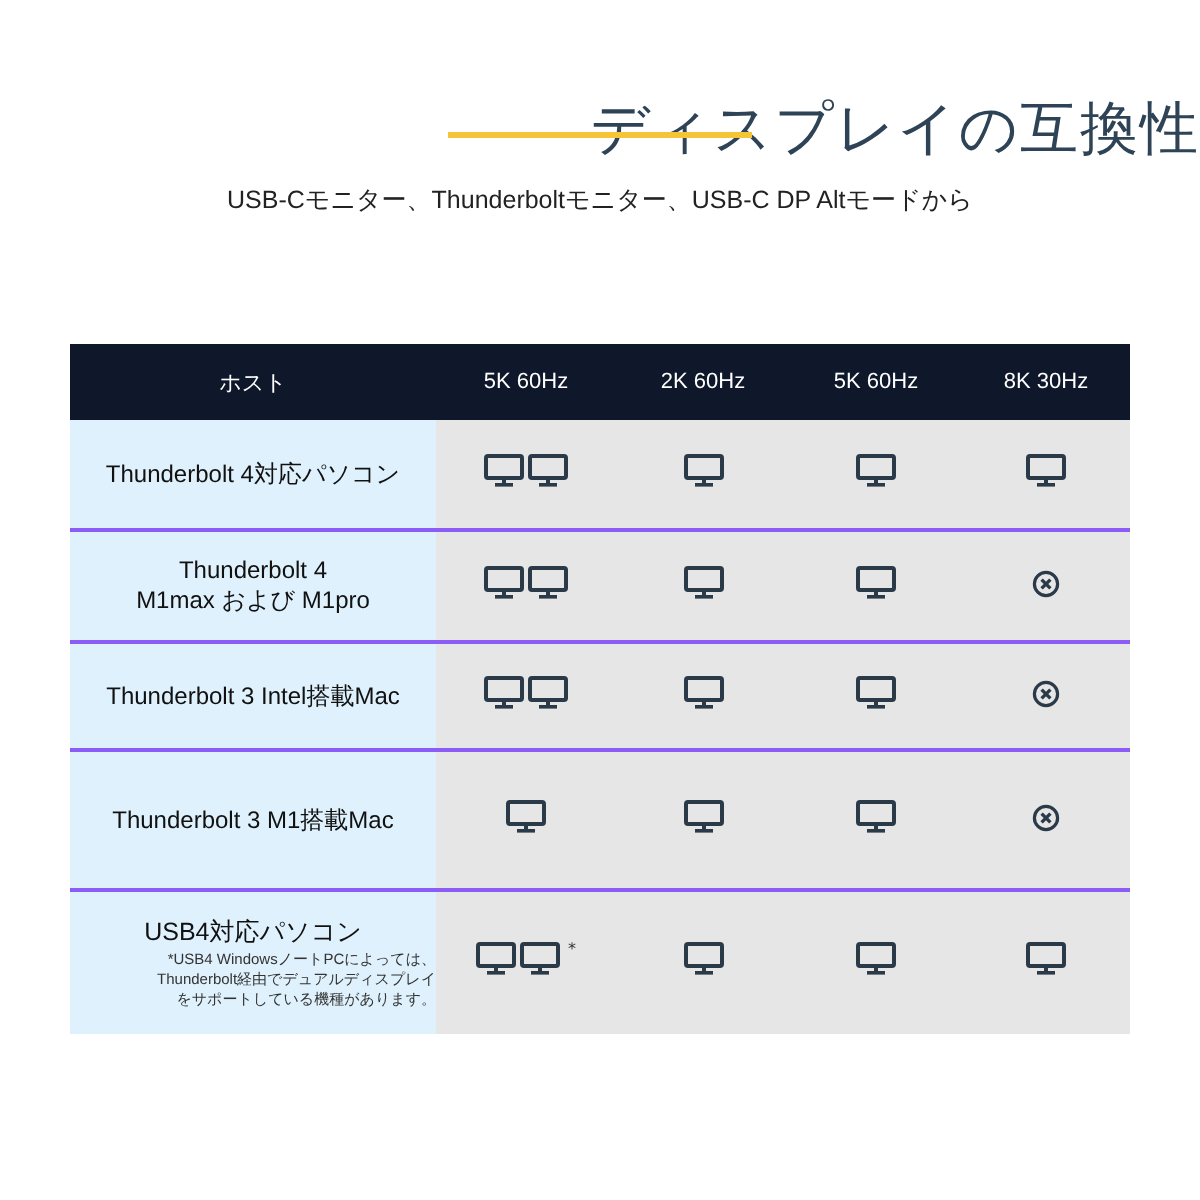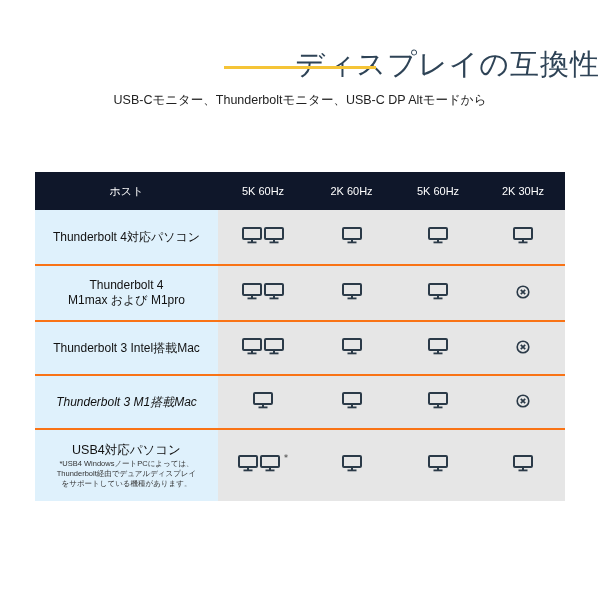--- a/index.html
+++ b/index.html
@@ -7,25 +7,25 @@
          font-family: "DejaVu Sans", "Liberation Sans", sans-serif; color: #222; }
   .title { position: absolute; top: 26px; left: 0; width: 600px; text-align: right;
            font-size: 29px; color: #2e4356; letter-spacing: 1px; font-weight: normal; }
   .underline { position: absolute; top: 66px; left: 224px; width: 152px; height: 3px; background: #f5c437; }
   .desc { position: absolute; top: 91px; left: 0; width: 600px; text-align: center;
           font-size: 12.5px; line-height: 19px; color: #222; font-family: "Liberation Sans", sans-serif; }
   .desc div { white-space: nowrap; }
   table.compat { position: absolute; top: 172px; left: 35px; width: 530px; border-collapse: collapse; table-layout: fixed; }
   table.compat th { background: #0f172a; color: #ffffff; font-weight: normal; font-size: 11px;
                     height: 38px; padding: 0; font-family: "Liberation Sans", sans-serif; }
-  table.compat td { padding: 0; text-align: center; vertical-align: middle; border-bottom: 2px solid #f97316; }
+  table.compat td { padding: 0; text-align: center; vertical-align: middle; border-bottom: 2px solid #8b5cf6; }
   table.compat tr:last-child td { border-bottom: none; }
   td.host { background: #dff1fc; font-size: 12px; color: #111; line-height: 15px; font-family: "Liberation Sans", sans-serif; }
   td.val { background: #e6e6e6; }
-  .note { font-size: 7.5px; line-height: 10px; color: #333; margin-top: 1px; }
+  .note { font-size: 7.5px; line-height: 10px; color: #333; margin-top: 1px; text-align: right; }
   .host-main { font-size: 12.5px; }
   .icons { display: inline-flex; align-items: flex-start; gap: 2px; }
   .mon svg, .nos svg { display: block; }
   .ast { font-size: 8px; color: #333; margin-left: 2px; line-height: 8px; }
 </style>
 </head>
 <body>
 
 <h1 class="title">ディスプレイの互換性</h1>
 <div class="underline"></div>
@@ -41,21 +41,21 @@
       <col style="width:87px">
       <col style="width:86px">
       <col style="width:84px">
   </colgroup>
   <thead>
     <tr>
       <th>ホスト</th>
       <th>5K 60Hz</th>
       <th>2K 60Hz</th>
       <th>5K 60Hz</th>
-      <th>2K 30Hz</th>
+      <th>8K 30Hz</th>
     </tr>
   </thead>
   <tbody id="tbody">
       <tr style="height: 55px;">
         <td class="host">
           <div class="">Thunderbolt 4対応パソコン</div>
         </td>
         <td class="val"><span class="icons">
   <span class="mon">
     <svg width="20" height="17" viewBox="0 0 20 17">
@@ -191,21 +191,21 @@
 </span></td>
         <td class="val"><span class="icons">
   <span class="nos">
     <svg width="14" height="14" viewBox="0 0 14 14">
                 <circle cx="7" cy="7" r="5.8" fill="none" stroke="#2b3a48" stroke-width="1.6"></circle>
                 <path d="M4.8 4.8 L9.2 9.2 M9.2 4.8 L4.8 9.2" stroke="#2b3a48" stroke-width="1.7"></path>
               </svg>
   </span>
 </span></td>
       </tr>
-      <tr style="height: 54px; font-style: italic;">
+      <tr style="height: 70px;">
         <td class="host">
           <div class="">Thunderbolt 3 M1搭載Mac</div>
         </td>
         <td class="val"><span class="icons">
   <span class="mon">
     <svg width="20" height="17" viewBox="0 0 20 17">
                 <rect x="1" y="1" width="18" height="11" rx="1" fill="none" stroke="#2b3a48" stroke-width="2"></rect>
                 <rect x="9" y="12" width="2" height="3" fill="#2b3a48"></rect>
                 <rect x="5.5" y="14.5" width="9" height="1.8" fill="#2b3a48"></rect>
               </svg>

